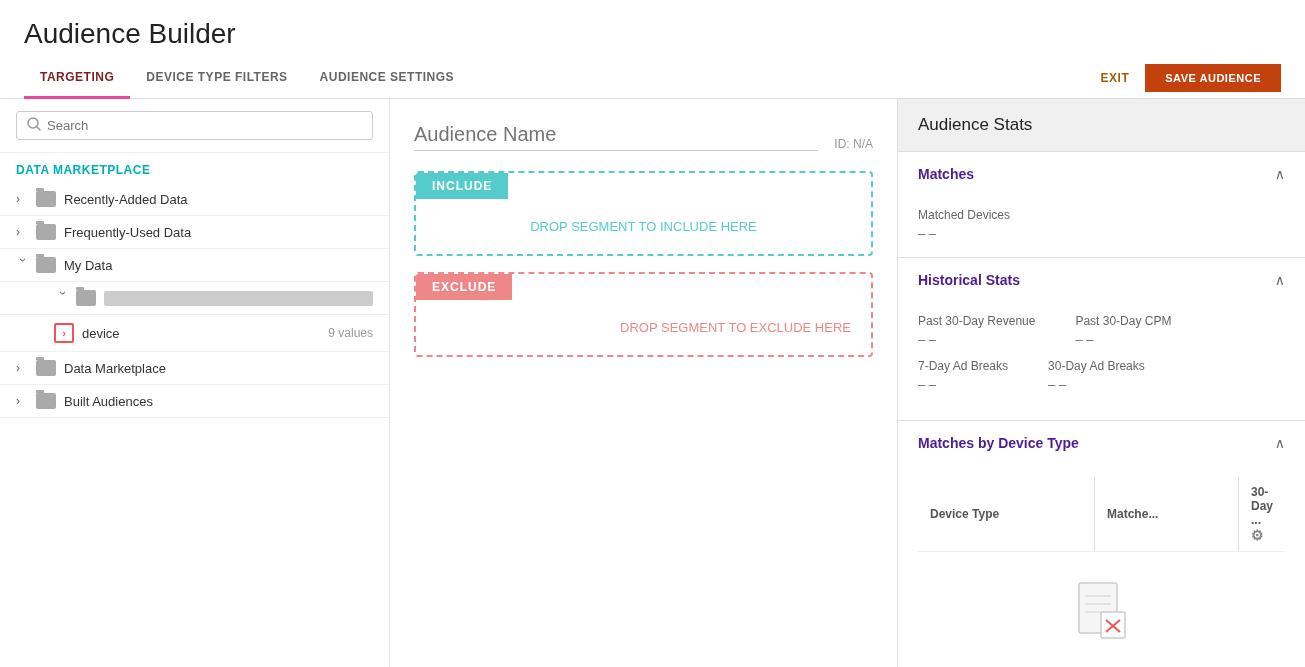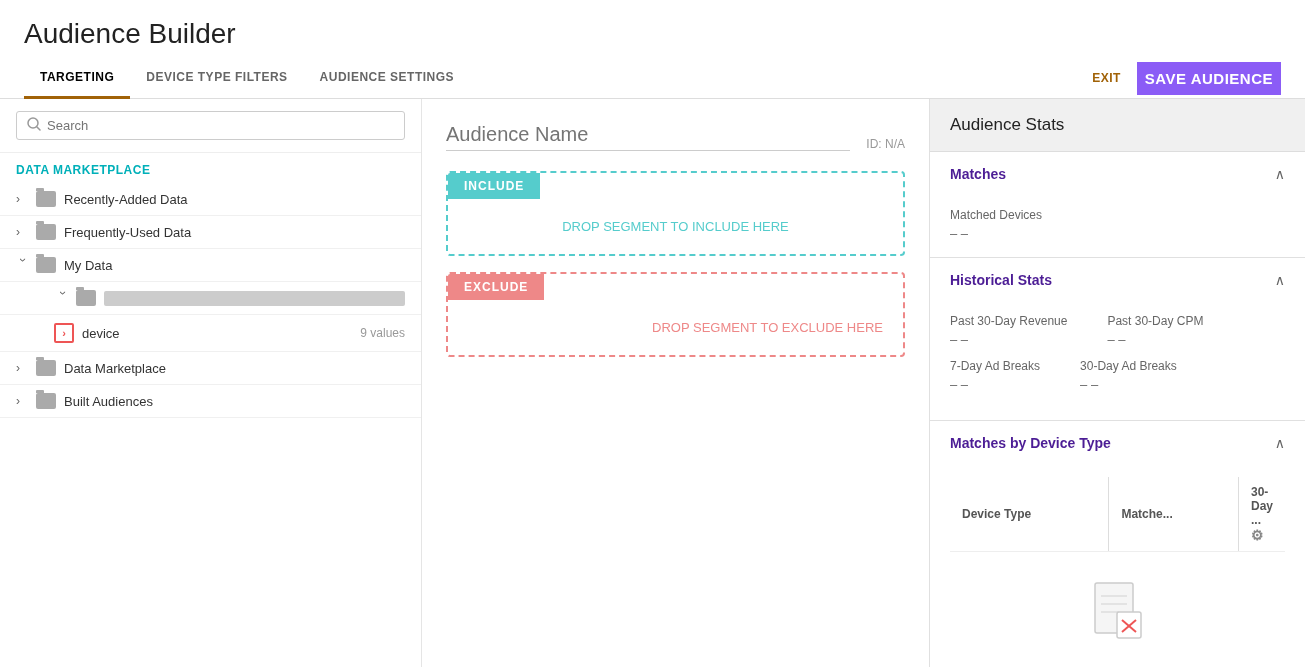--- a/index.html
+++ b/index.html
@@ -3,29 +3,29 @@
   <meta charset="utf-8">
   <style>
     * { box-sizing: border-box; margin: 0; padding: 0; }
     body { font-family: -apple-system, BlinkMacSystemFont, 'Segoe UI', Arial, sans-serif; font-size: 13px; color: #333; background: #fff; display: flex; flex-direction: column; height: 667px; overflow: hidden; }
 
     .app-header { padding: 18px 24px 8px 24px; }
     .app-title { font-size: 28px; font-weight: 300; color: #222; }
 
     .tabs-bar { display: flex; align-items: center; border-bottom: 1px solid #ddd; padding: 0 24px; }
     .tab { padding: 12px 16px; font-size: 12px; font-weight: 600; color: #666; cursor: pointer; letter-spacing: 0.5px; border-bottom: 3px solid transparent; margin-bottom: -1px; }
-    .tab.active { color: #000000; border-bottom: 3px solid #a16207; }
+    .tab.active { color: #7f1d1d; border-bottom: 3px solid #ec4899; }
     .tab-spacer { flex: 1; }
     .btn-exit { background: none; border: none; font-size: 12px; font-weight: 600; color: #a16207; cursor: pointer; padding: 8px 16px; letter-spacing: 0.5px; }
-    .btn-save { background: #8b5cf6; border: none; font-size: 15px; font-weight: 600; color: #fff; cursor: pointer; padding: 8px 8px; letter-spacing: 0.5px; }
+    .btn-save { background: #c2410c; border: none; font-size: 11px; font-weight: 600; color: #fff; cursor: pointer; padding: 8px 20px; letter-spacing: 0.5px; }
 
     .main-layout { display: flex; flex: 1; overflow: hidden; }
 
     
-    .left-panel { width: 422px; border-right: 1px solid #e5e5e5; display: flex; flex-direction: column; overflow: hidden; }
+    .left-panel { width: 390px; border-right: 1px solid #e5e5e5; display: flex; flex-direction: column; overflow: hidden; }
     .search-box { padding: 12px 16px; border-bottom: 1px solid #eee; }
     .search-input-wrap { display: flex; align-items: center; border: 1px solid #ccc; border-radius: 3px; padding: 5px 10px; background: #fff; }
     .search-icon-svg { color: #999; margin-right: 6px; font-size: 14px; }
     .search-input { border: none; outline: none; font-size: 13px; color: #333; width: 100%; background: transparent; }
     .data-marketplace-label { padding: 10px 16px 6px 16px; font-size: 12px; font-weight: 700; color: #00b0b9; letter-spacing: 0.5px; }
     .tree-list { flex: 1; overflow-y: auto; }
     .tree-item { display: flex; align-items: center; padding: 8px 16px; cursor: pointer; border-bottom: 1px solid #f0f0f0; position: relative; }
     .tree-arrow { width: 14px; color: #666; font-size: 12px; margin-right: 6px; cursor: pointer; }
     .tree-arrow.expanded { transform: rotate(90deg); display: inline-block; }
     .folder-icon { width: 20px; height: 16px; background: #aaa; border-radius: 2px; margin-right: 8px; position: relative; }
@@ -46,21 +46,21 @@
 
     .include-box { border: 2px dashed #5cc; border-radius: 4px; margin-bottom: 16px; overflow: hidden; }
     .include-header { background: #5cc; color: #fff; padding: 6px 16px; font-size: 12px; font-weight: 700; letter-spacing: 1px; display: inline-block; }
     .drop-zone { padding: 20px; text-align: center; font-size: 13px; color: #5cc; }
 
     .exclude-box { border: 2px dashed #e88; border-radius: 4px; overflow: hidden; }
     .exclude-header { background: #e88; color: #fff; padding: 6px 16px; font-size: 12px; font-weight: 700; letter-spacing: 1px; display: inline-block; }
     .drop-zone-exclude { padding: 20px; text-align: right; font-size: 13px; color: #e88; }
 
     
-    .right-panel { width: 376px; border-left: 1px solid #e0e0e0; background: #f9f9f9; overflow-y: auto; }
+    .right-panel { width: 408px; border-left: 1px solid #e0e0e0; background: #f9f9f9; overflow-y: auto; }
     .right-panel-header { padding: 16px 20px; background: #f0f0f0; border-bottom: 1px solid #ddd; }
     .right-panel-title { font-size: 17px; font-weight: 400; color: #222; }
 
     .stats-section { border-bottom: 1px solid #e0e0e0; }
     .stats-section-header { display: flex; align-items: center; justify-content: space-between; padding: 14px 20px; cursor: pointer; background: #fff; }
     .stats-section-title { font-size: 14px; font-weight: 600; color: #4c1d95; }
     .chevron-icon { font-size: 14px; color: #666; }
 
     .stats-section-body { padding: 12px 20px 16px; background: #fff; }
     .stats-row { display: flex; gap: 40px; margin-bottom: 12px; }

